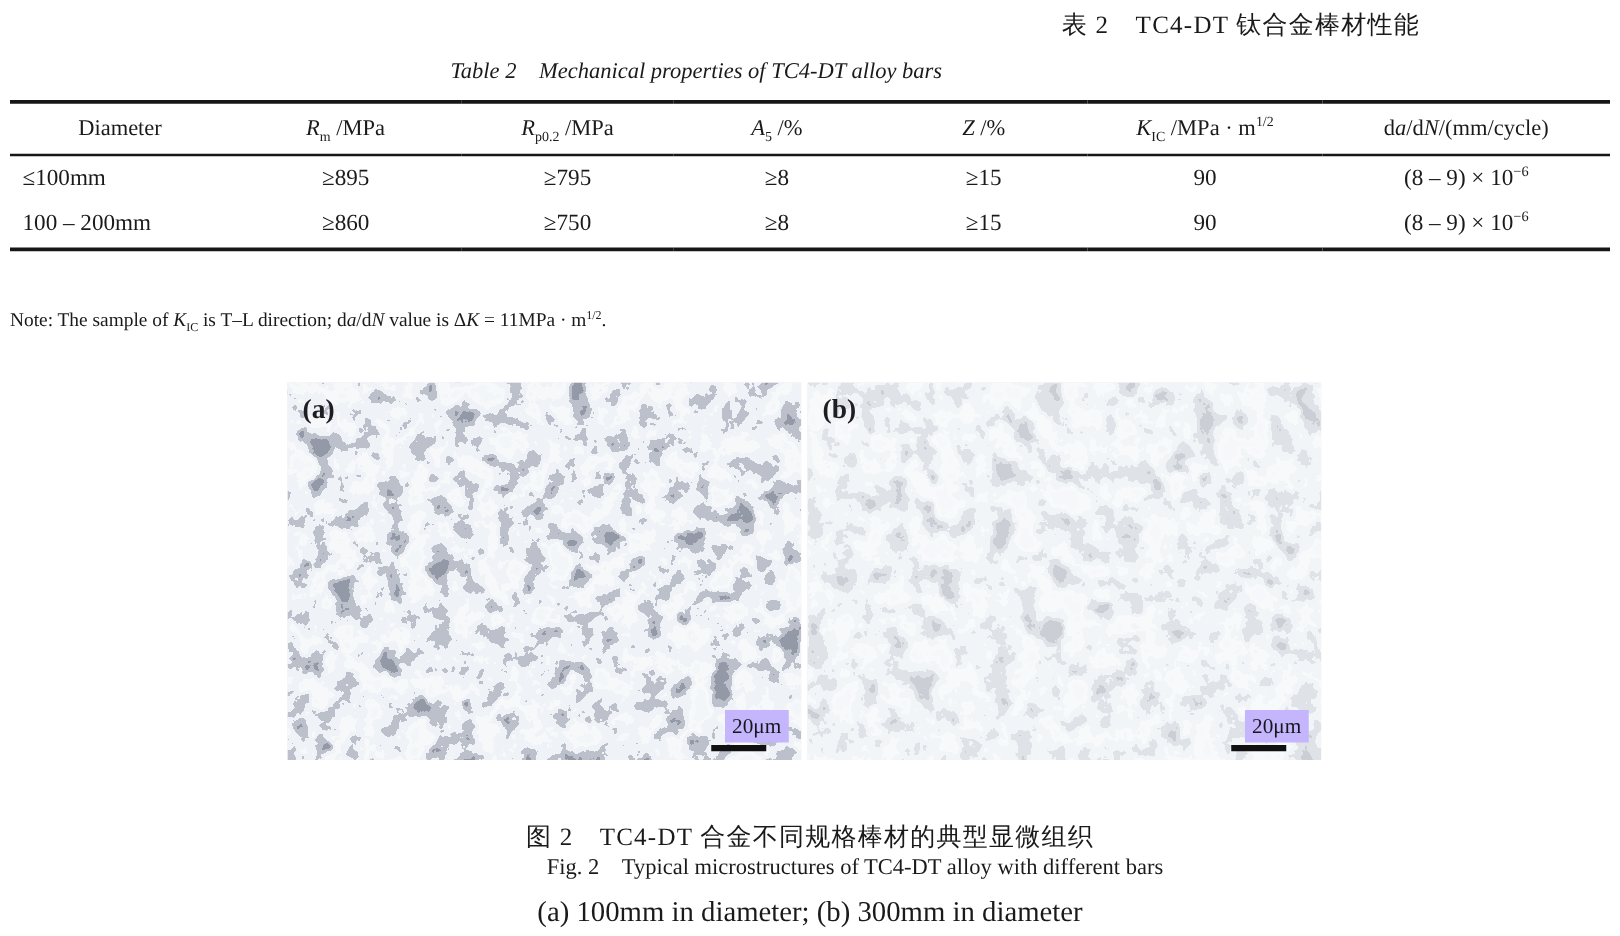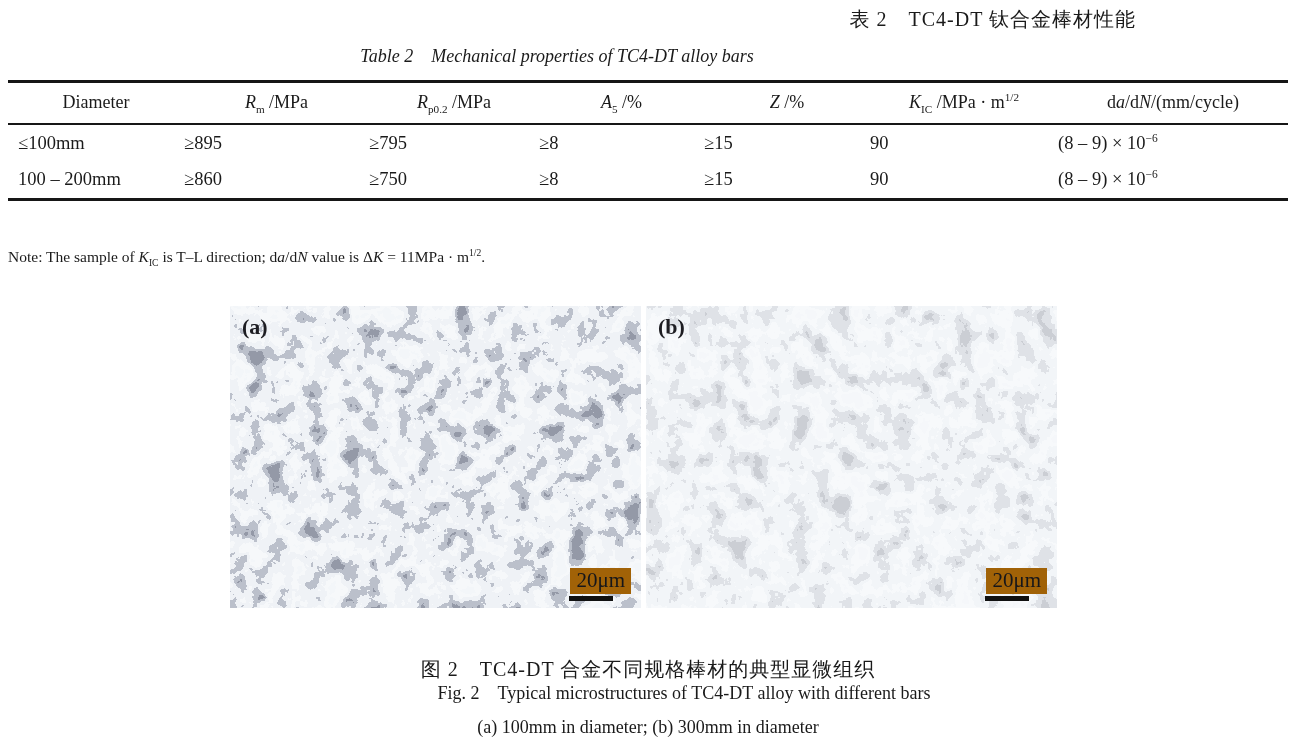--- a/index.html
+++ b/index.html
@@ -30,21 +30,21 @@
     border-bottom: 3px solid #161616;
     font-size: 18px;
   }
   .props-table th {
     font-weight: normal; text-align: center;
     height: 42px; vertical-align: middle;
     border-bottom: 2px solid #161616;
     font-size: 18px;
   }
   .props-table td {
-    height: 38px; vertical-align: middle; text-align: left;
+    height: 38px; vertical-align: middle; text-align: center;
     font-size: 18.5px;
   }
   .props-table td.first { text-align: left; padding-left: 10px; }
 
   .table-note {
     position: absolute; top: 248px; left: 8px; width: 1100px;
     font-size: 15.5px;
   }
 
   .figure {
@@ -55,39 +55,39 @@
     position: relative; width: 411px; height: 302px;
     background: #eceef3; overflow: hidden;
   }
   .panel svg { position: absolute; top: 0; left: 0; display: block; }
   .panel-label {
     position: absolute; top: 8px; left: 12px;
     font-size: 22px; font-weight: bold; color: #1d1d22;
   }
   .scale-box {
     position: absolute; right: 10px; bottom: 14px;
-    background: #a16207; padding: 0 6px 1px 6px;
-    font-size: 21px; line-height: 25px; color: #16161a;
+    background: #c4b5fd; padding: 0 6px 1px 6px;
+    font-size: 17px; line-height: 25px; color: #16161a;
   }
   .scale-bar {
     position: absolute; right: 28px; bottom: 7px;
     width: 44px; height: 5px; background: #111111;
   }
 
   .caption-zh {
     position: absolute; top: 656px; left: 0; width: 1296px;
     text-align: center; font-size: 20px; letter-spacing: 1px;
   }
   .caption-en {
     position: absolute; top: 681px; left: 0; width: 1296px;
     text-align: center; font-size: 18px; margin-left: 36px;
   }
   .caption-sub {
     position: absolute; top: 717px; left: 0; width: 1296px;
-    text-align: center; font-size: 18px;
+    text-align: center; font-size: 23px;
   }
 </style>
 </head>
 <body>
 
 <svg width="0" height="0" style="position:absolute" aria-hidden="true">
   <defs>
     <filter id="micro-a" x="-5%" y="-5%" width="110%" height="110%">
       <feTurbulence type="fractalNoise" baseFrequency="0.052" numOctaves="4" seed="7" stitchTiles="stitch"></feTurbulence>
       <feColorMatrix type="matrix" values="0.733 0.733 0.733 0 -0.6  0.733 0.733 0.733 0 -0.6  0.733 0.733 0.733 0 -0.6  0 0 0 0 1"></feColorMatrix>

